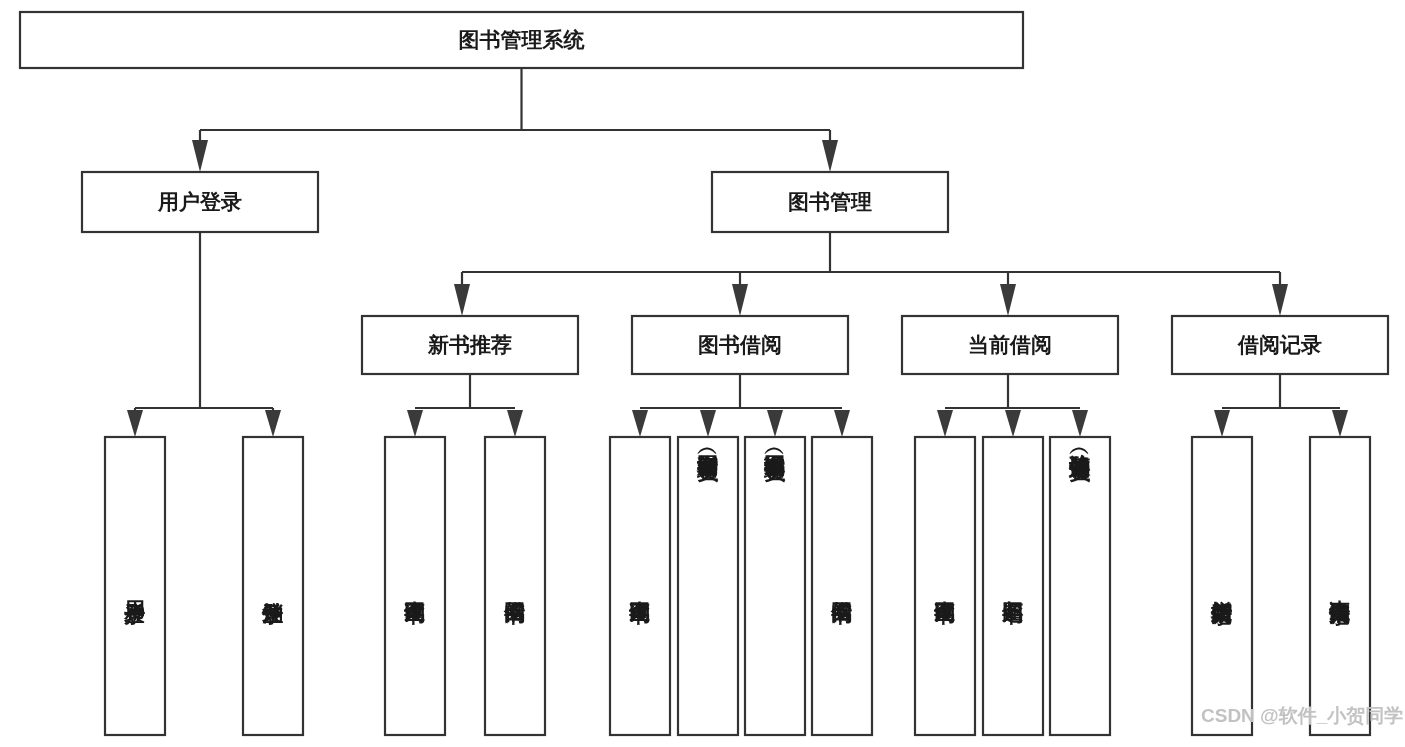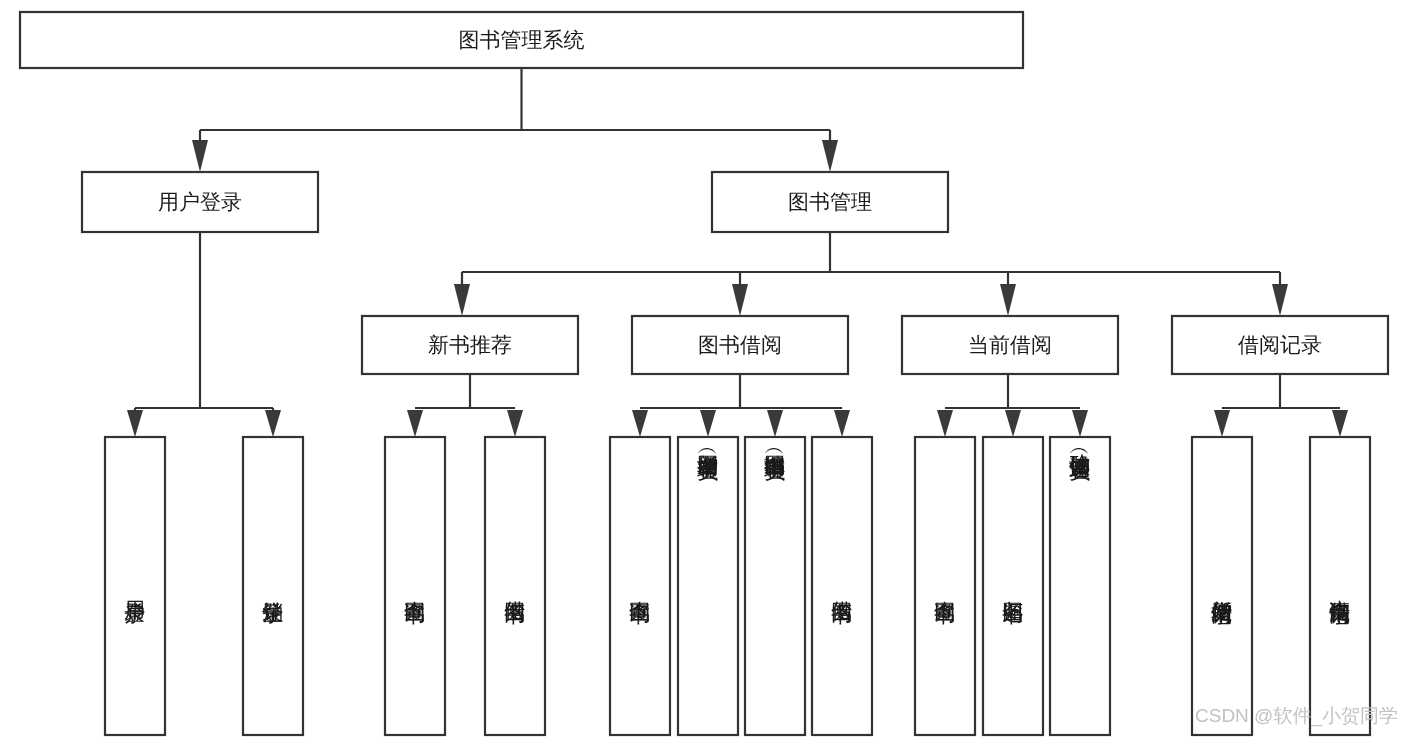--- a/index.html
+++ b/index.html
@@ -11,20 +11,21 @@
     width: 1405px;
     height: 747px;
     overflow: hidden;
     font-family: "Liberation Sans", "DejaVu Sans", sans-serif;
   }
   #diagram-root {
     position: relative;
     width: 1211px;
     height: 747px;
     background: #ffffff;
+    font-weight: bold;
   }
   svg.diagram-svg {
     position: absolute;
     left: 0;
     top: 0;
     width: 1405px;
     height: 747px;
     display: block;
   }
   .node-box {
@@ -70,20 +71,21 @@
     align-items: center;
     justify-content: center;
   }
   .watermark {
     position: absolute;
     font-family: "Liberation Sans", "DejaVu Sans", sans-serif;
     font-size: 19px;
     color: #c2c2c2;
     white-space: nowrap;
     user-select: none;
+    padding-left: 6px;
   }
 </style>
 </head>
 <body>
 
 <div id="diagram-root">
 
   <svg class="diagram-svg" viewBox="0 0 1405 747">
 
     <g>

